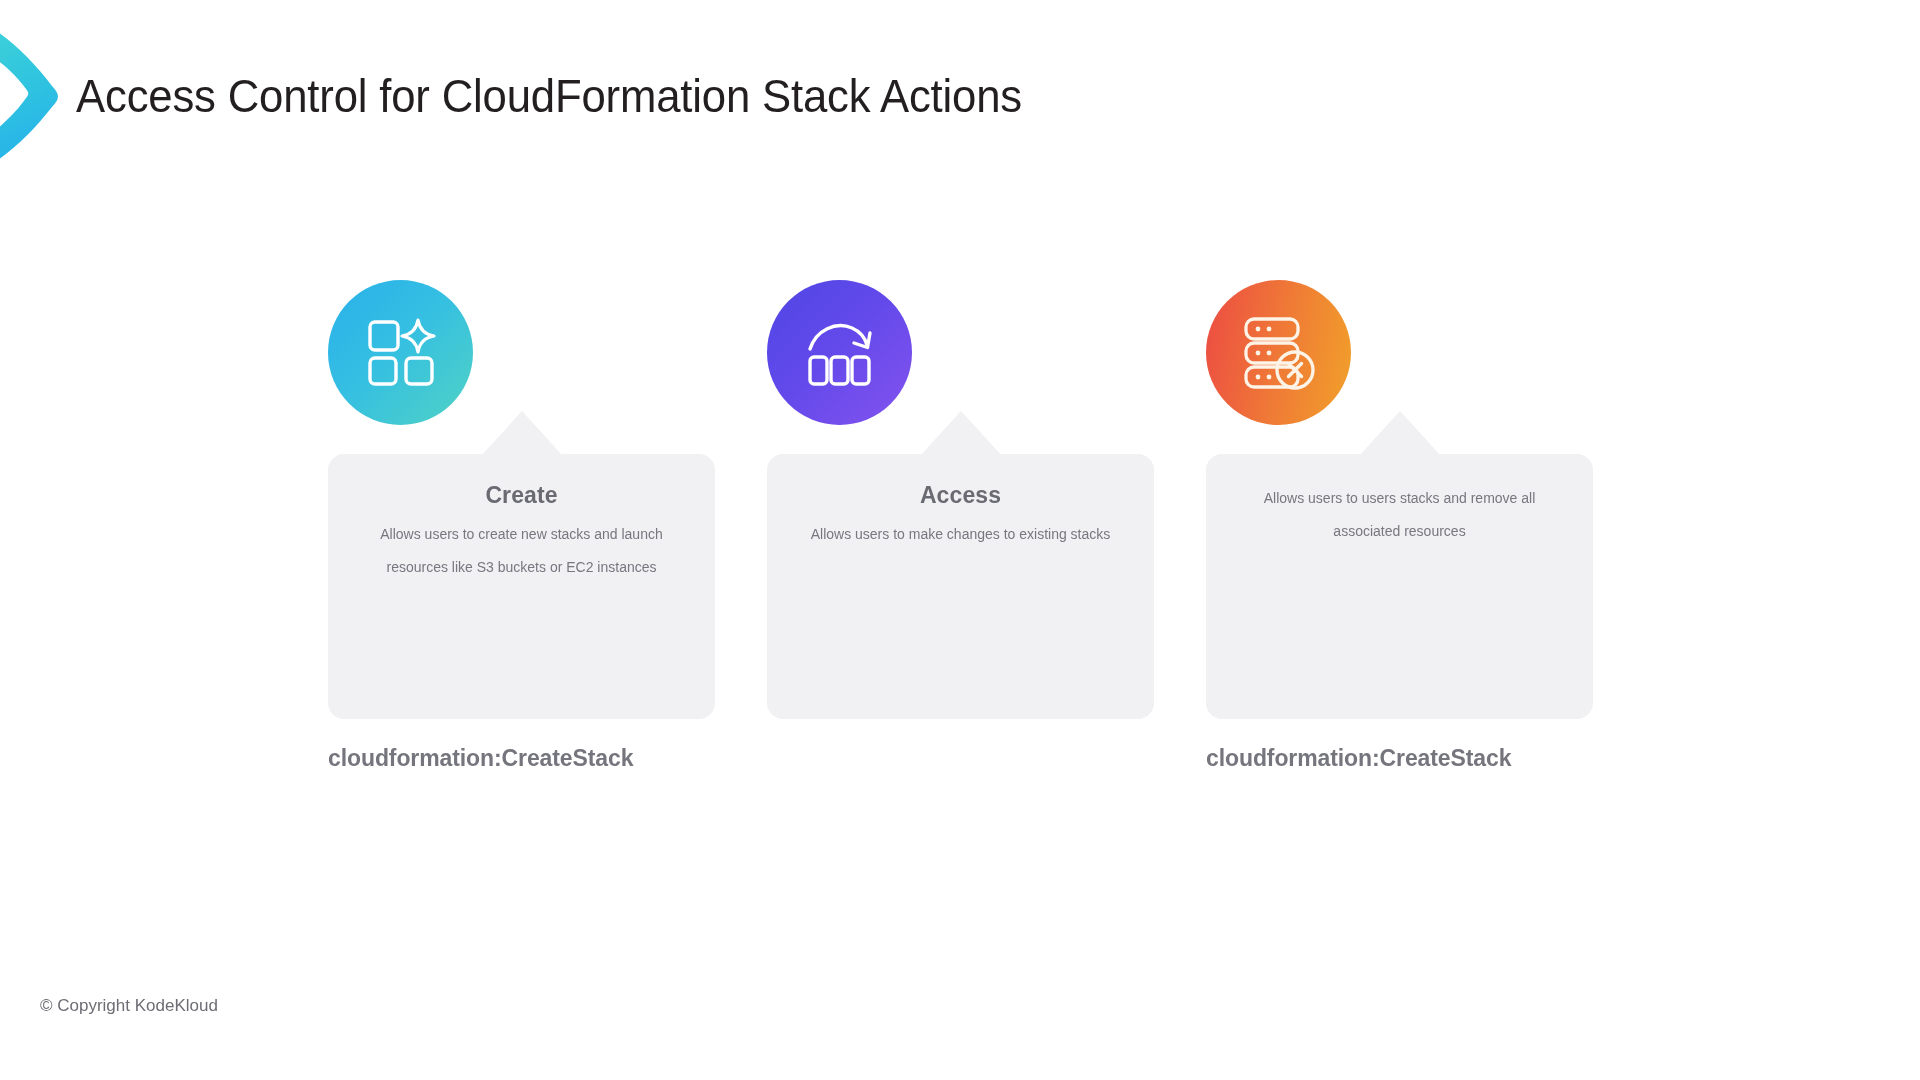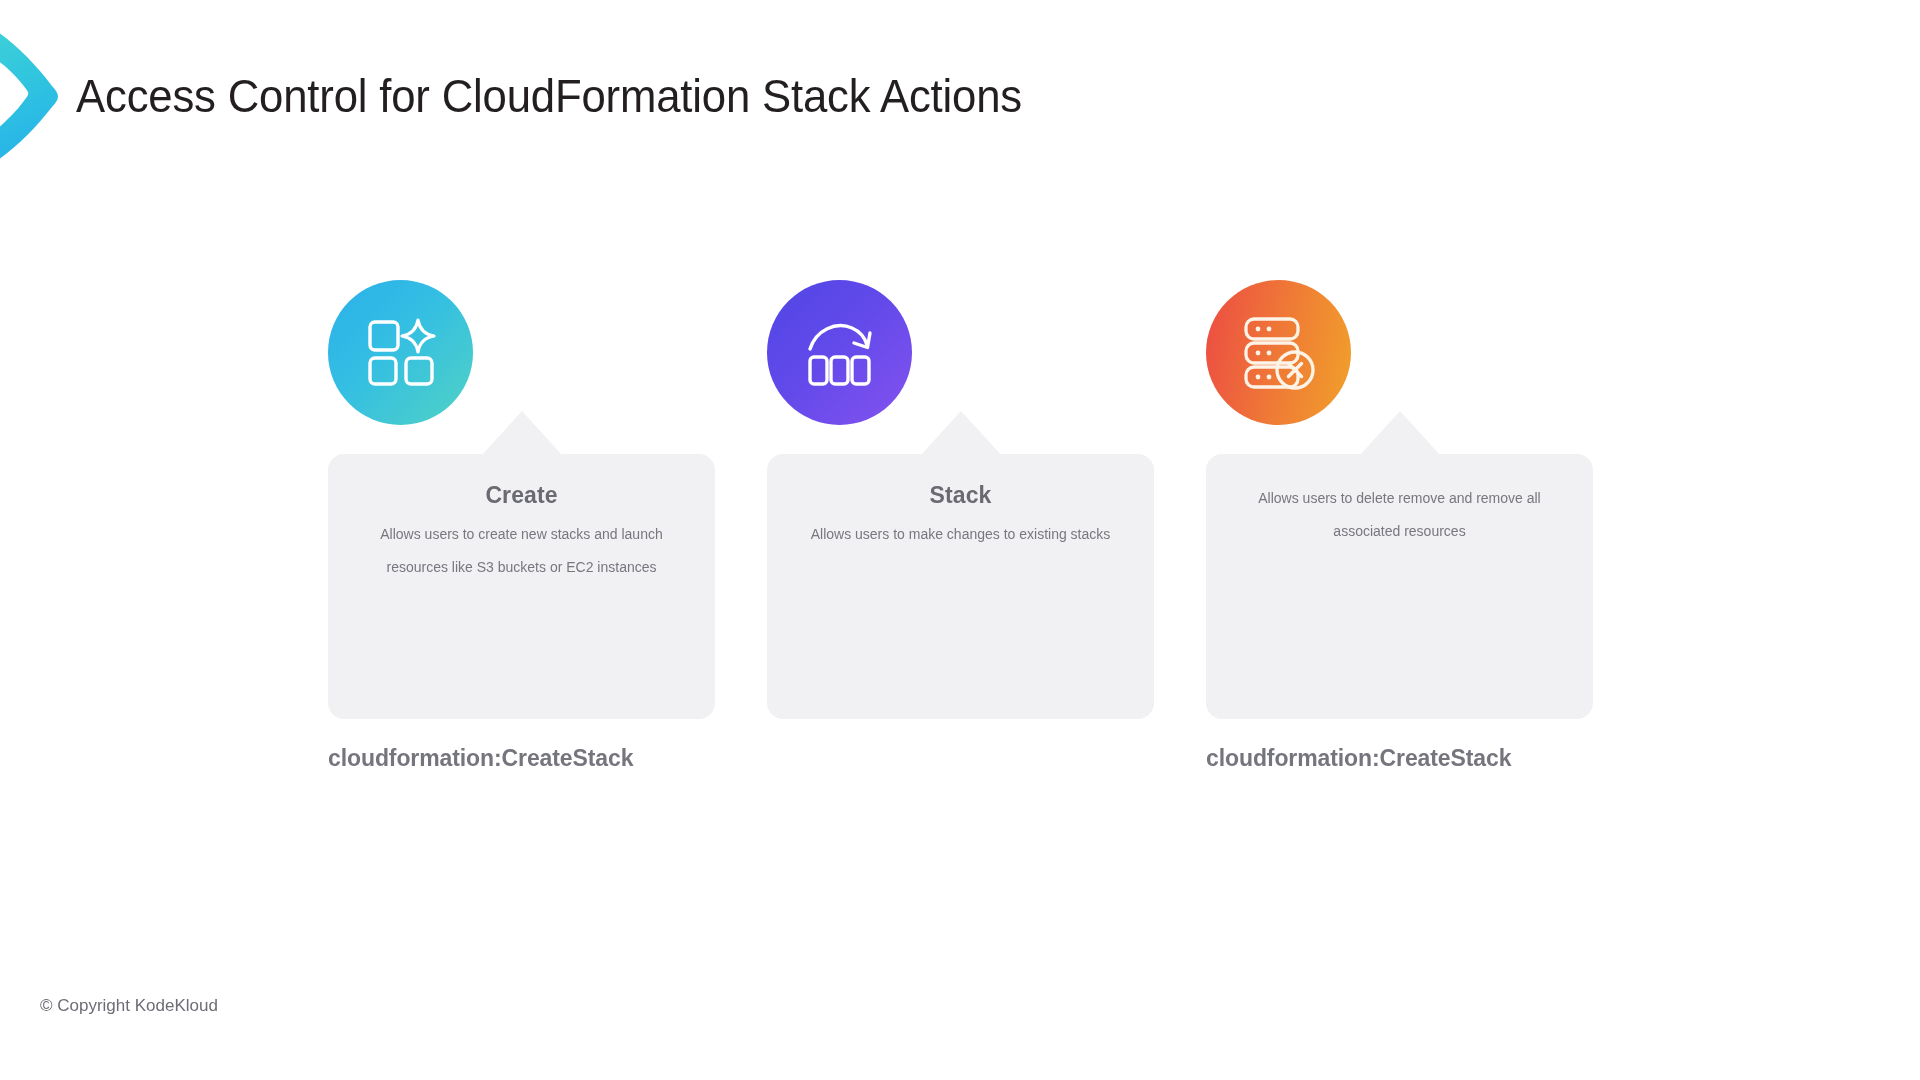--- a/index.html
+++ b/index.html
@@ -175,21 +175,21 @@
           <path d="M50 24 L 63.5 28.5 L 66 14" stroke="#ffffff" stroke-width="3.4" stroke-linecap="round" stroke-linejoin="round" fill="none"></path>
           <rect x="6" y="38" width="17" height="27" rx="4" stroke="#ffffff" stroke-width="3.4"></rect>
           <rect x="27" y="38" width="17" height="27" rx="4" stroke="#ffffff" stroke-width="3.4"></rect>
           <rect x="48" y="38" width="17" height="27" rx="4" stroke="#ffffff" stroke-width="3.4"></rect>
         </svg>
       </div>
 
       <div class="card-wrap">
         <div class="card-tail"></div>
         <div class="card">
-          <div class="card-title">Stack</div>
+          <div class="card-title">Access</div>
           <div class="card-desc">Allows users to make changes to existing stacks</div>
         </div>
       </div>
 
     </div>
 
     <div class="column">
 
       <div class="icon-badge badge-delete">
         <svg width="76" height="76" viewBox="0 0 76 76" fill="none" xmlns="http://www.w3.org/2000/svg">
@@ -203,21 +203,21 @@
           <circle cx="17" cy="62" r="2.4" fill="#fdf3e6"></circle>
           <circle cx="28" cy="62" r="2.4" fill="#fdf3e6"></circle>
           <circle cx="54" cy="55" r="18" fill="none" stroke="#fdf3e6" stroke-width="3.3"></circle>
           <path d="M47.5 48.5 L 60.5 61.5 M60.5 48.5 L 47.5 61.5" stroke="#fdf3e6" stroke-width="3.5" stroke-linecap="round"></path>
         </svg>
       </div>
 
       <div class="card-wrap">
         <div class="card-tail"></div>
         <div class="card">
-          <div class="card-desc">Allows users to delete remove and remove all associated resources</div>
+          <div class="card-desc">Allows users to users stacks and remove all associated resources</div>
         </div>
       </div>
 
       <div class="action-label">cloudformation:CreateStack</div>
     </div>
 
   </div>
 
   <div class="footer-copyright">© Copyright KodeKloud</div>
 

